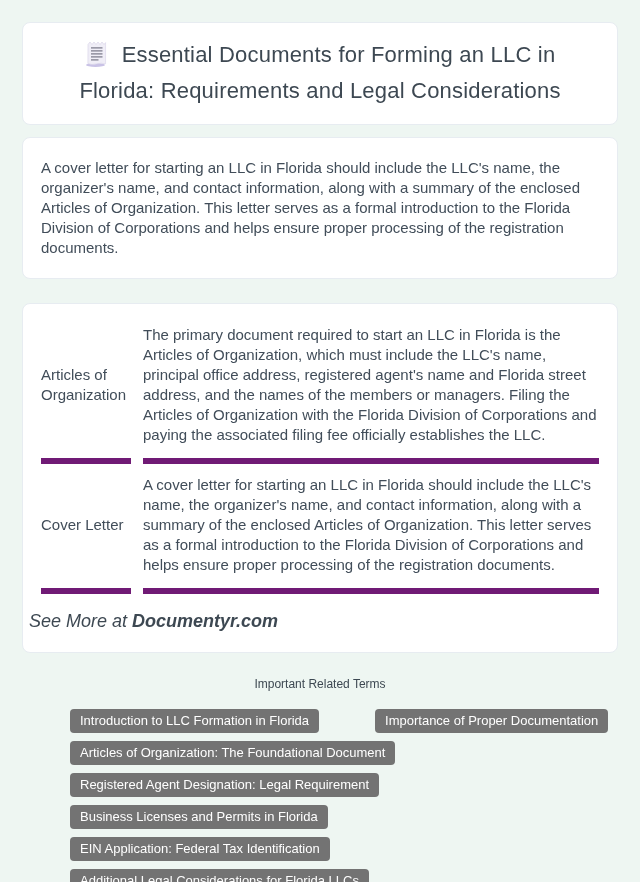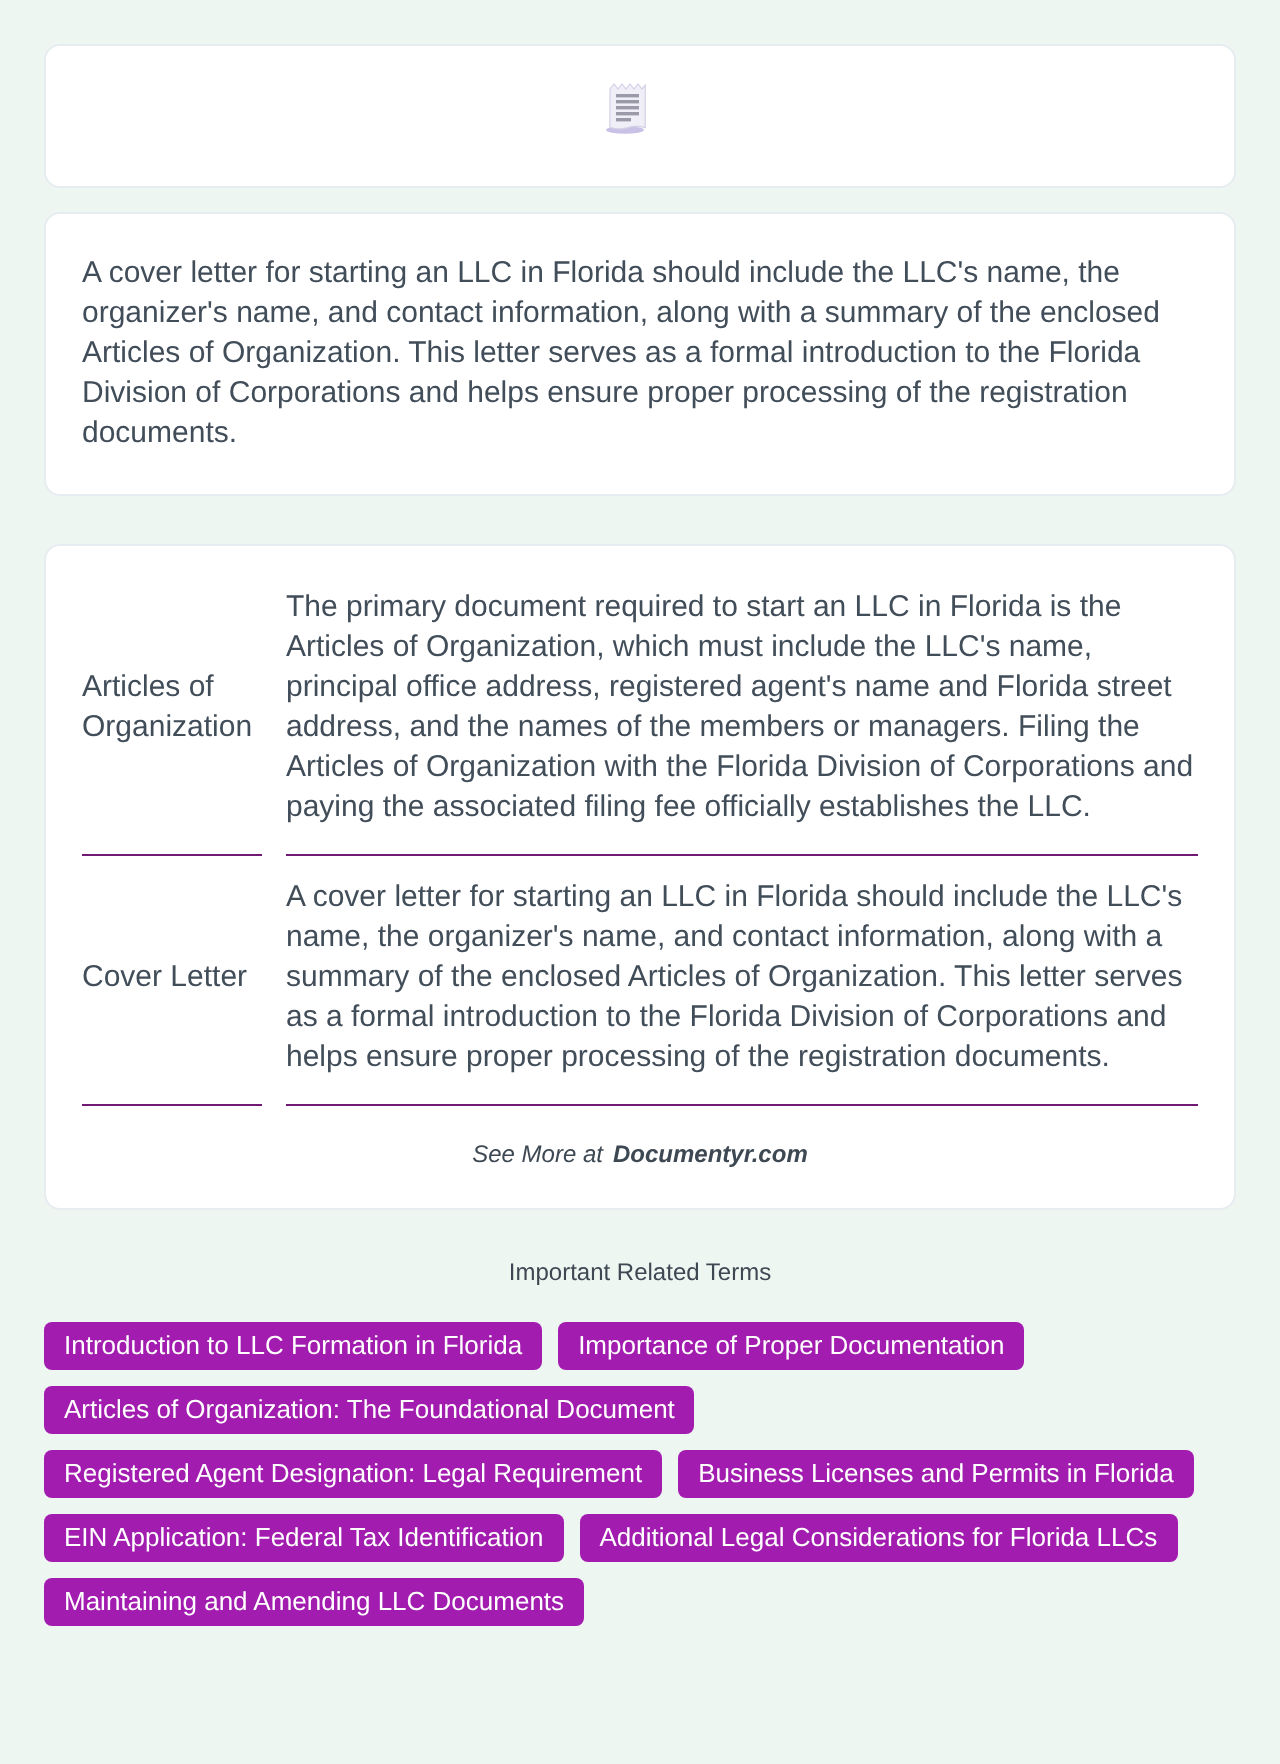--- a/index.html
+++ b/index.html
@@ -33,70 +33,70 @@
   .summary-card { margin-top: 12px; padding: 20px 18px; }
   .summary-card p { margin: 0; font-size: 15px; line-height: 20px; }
   .defs-card { margin-top: 24px; padding: 10px 6px 18px; }
   table.defs {
     width: 100%;
     border-collapse: separate;
     border-spacing: 12px 0;
     font-size: 15px;
     line-height: 20px;
   }
-  table.defs td { border-bottom: 1px solid #701a75; padding: 11px 0 13px; }
+  table.defs td { border-bottom: 6px solid #701a75; padding: 11px 0 13px; }
   td.term { width: 90px; vertical-align: middle; }
   td.def { vertical-align: top; }
   .see-more {
     margin: 17px 0 2px;
-    text-align: center;
     font-style: italic;
-    font-size: 12px;
+    font-size: 18px;
     color: #3d4852;
   }
   .see-more .prefix { margin-right: 5px; }
   .see-more .site { font-weight: 700; }
   .related-heading {
     margin: 21px 0 0;
     text-align: center;
     font-size: 12px;
     line-height: 20px;
     font-weight: 400;
     color: #3d4852;
   }
   .tags {
     display: flex;
     flex-wrap: wrap;
     gap: 8px;
     margin: 15px 22px 0;
   }
   .tag {
-    background: #a21caf;
+    background: #737373;
     color: #ffffff;
     font-size: 13px;
     line-height: 14px;
     padding: 5px 10px;
     border-radius: 4px;
     cursor: pointer;
     white-space: nowrap;
+    margin-left: 48px;
   }
 </style>
 </head>
 <body>
 
 <div class="card title-card">
   <h1><span class="icon-wrap"><svg width="23" height="27" viewBox="0 0 23 27" aria-hidden="true">
           <ellipse cx="10.5" cy="25" rx="9.5" ry="1.9" fill="#c9c2e6"></ellipse>
           <path d="M3,4.5 L5,2 L7,4.5 L9,2 L11,4.5 L13,2 L15,4.5 L17,2 L19,4.5 L20.6,2.6 L20.6,23.8 Q16,22.6 11.5,23.9 Q6.5,25.2 2.9,23.6 Z" fill="#f0eef7" stroke="#d5d0e6" stroke-width="0.6"></path>
           <rect x="6" y="7" width="11.5" height="1.7" fill="#9b9aa8"></rect>
           <rect x="6" y="10" width="11.5" height="1.7" fill="#9b9aa8"></rect>
           <rect x="6" y="13" width="11.5" height="1.7" fill="#9b9aa8"></rect>
           <rect x="6" y="16" width="11.5" height="1.7" fill="#9b9aa8"></rect>
           <rect x="6" y="19" width="7.5" height="1.7" fill="#9b9aa8"></rect>
-        </svg></span></h1>
+        </svg></span><span>Essential Documents for Forming an LLC in Florida: Requirements and Legal Considerations</span></h1>
 </div>
 
 <div class="card summary-card">
   <p>A cover letter for starting an LLC in Florida should include the LLC's name, the organizer's name, and contact information, along with a summary of the enclosed Articles of Organization. This letter serves as a formal introduction to the Florida Division of Corporations and helps ensure proper processing of the registration documents.</p>
 </div>
 
 <div class="card defs-card">
   <table class="defs">
     <tbody>
       <tr>

